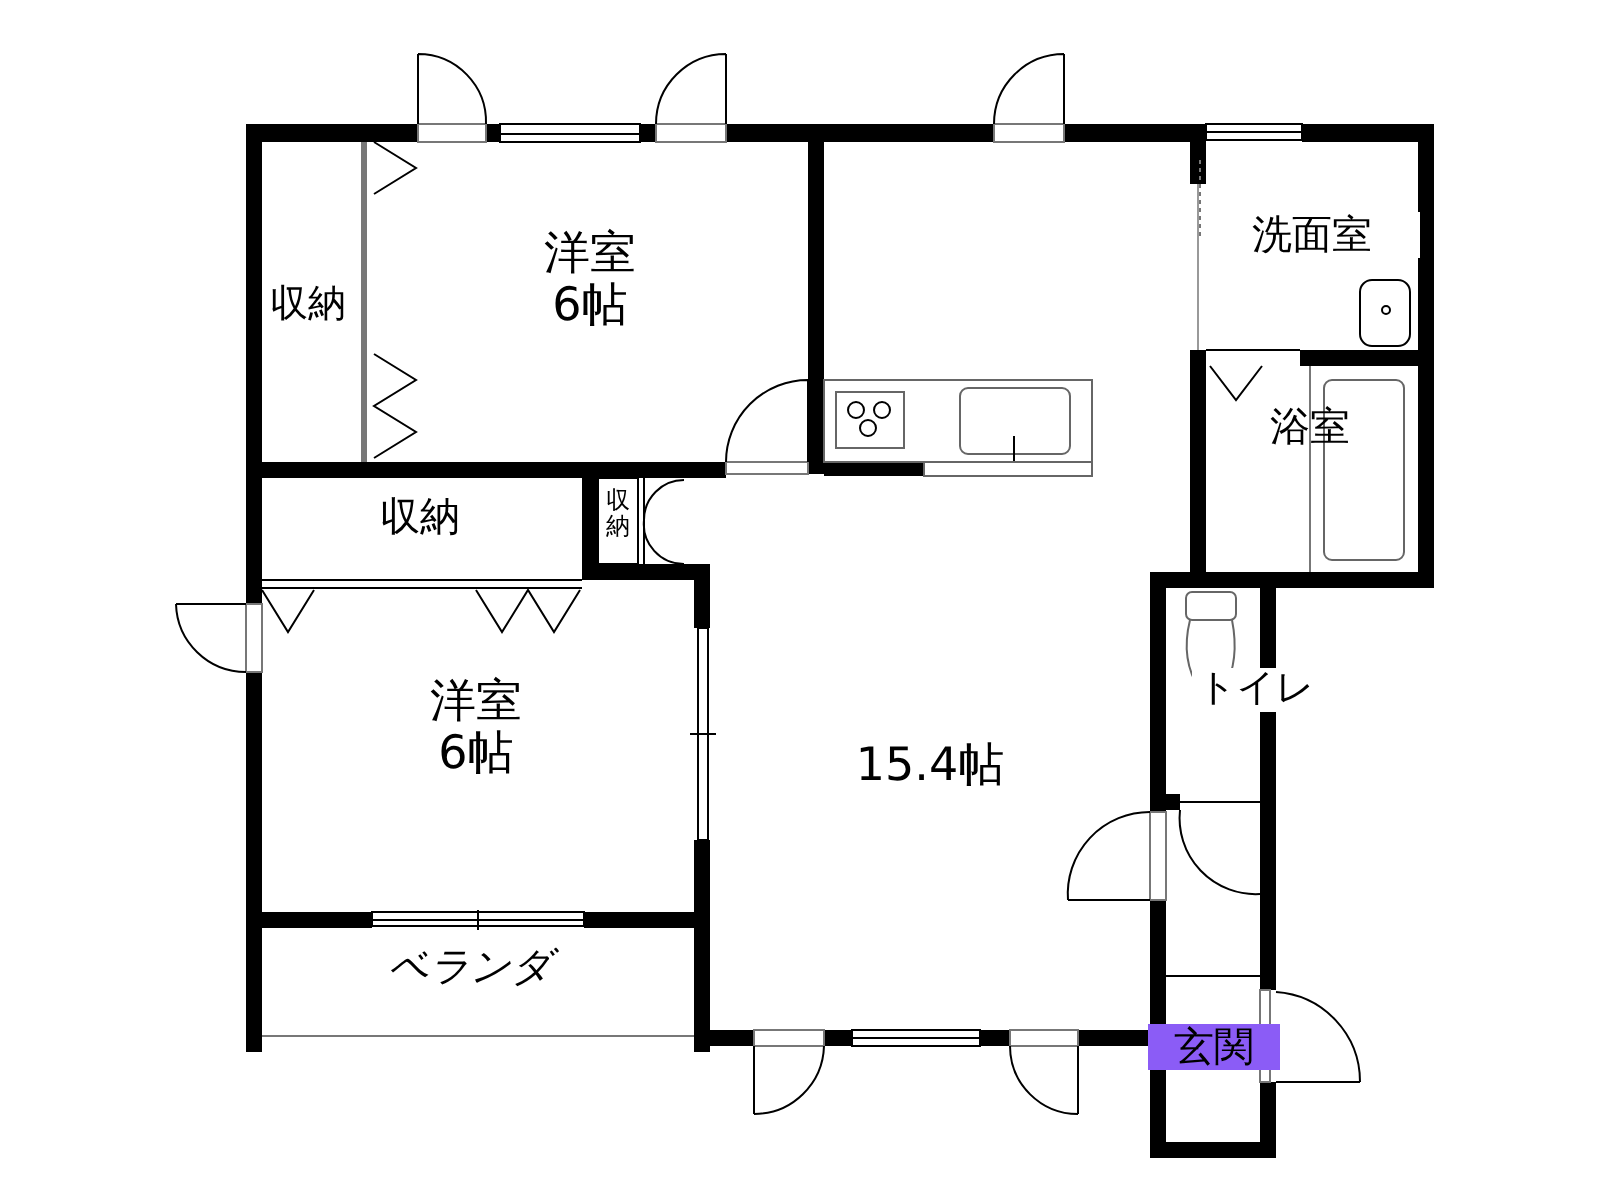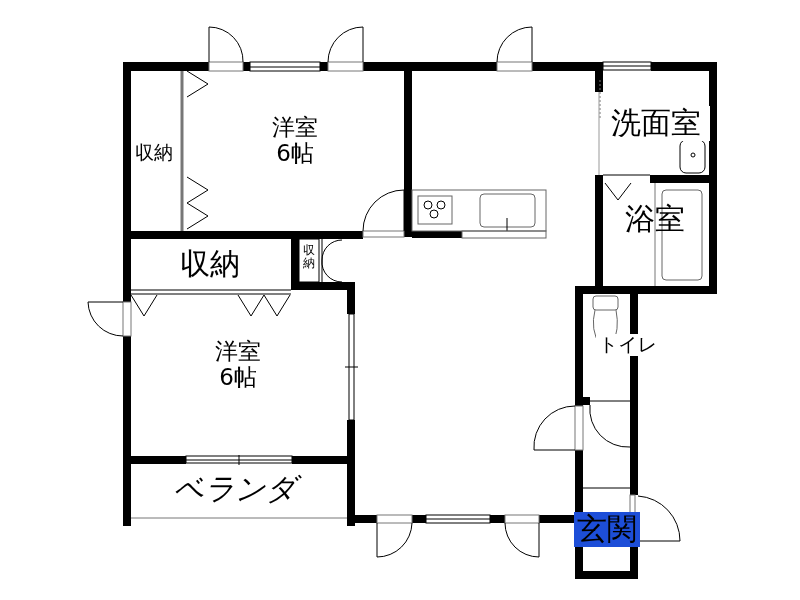--- a/index.html
+++ b/index.html
@@ -1,20 +1,20 @@
 <!DOCTYPE html>
 <html><head>
 <meta charset="utf-8">
 <style>
   html,body{margin:0;padding:0;background:#ffffff;}
   body{width:800px;height:600px;position:relative;overflow:hidden;font-family:"DejaVu Sans","Liberation Sans",sans-serif;}
   svg{position:absolute;left:0;top:0;}
   .lbl{position:absolute;color:#000;text-align:center;white-space:nowrap;line-height:1.15;background:transparent;}
   .big{font-size:23px;}
-  .mid{font-size:30px;text-align:center;}
+  .mid{font-size:20px;text-align:center;}
   .sm{font-size:19px;}
   .xs{font-size:12px;line-height:1.05;}
 </style>
 </head>
 <body>
 
 <svg width="800" height="600" viewBox="0 0 800 600">
 
   <g fill="#000">
 
@@ -140,21 +140,22 @@
 
 <div class="lbl big" style="left:245px;top:114px;width:100px;">
   <div>洋室</div>
   <div>6帖</div>
 </div>
 <div class="lbl big" style="left:188px;top:338px;width:100px;">
   <div>洋室</div>
   <div>6帖</div>
 </div>
 <div class="lbl big" style="left:405px;top:370px;width:120px;">
+  <div>15.4帖</div>
 </div>
 <div class="lbl sm" style="left:126px;top:142px;width:56px;">収納</div>
 <div class="lbl mid" style="left:160px;top:247px;width:100px;">収納</div>
 <div class="lbl xs" style="left:299px;top:244px;width:20px;white-space:normal;word-break:break-all;">収納</div>
 <div class="lbl mid" style="left:602px;top:106px;width:108px;background:#fff;">洗面室</div>
 <div class="lbl mid" style="left:617px;top:202px;width:76px;">浴室</div>
 <div class="lbl sm" style="left:572px;top:334px;width:64px;background:#fff;margin-left:24px;">トイレ</div>
-<div class="lbl mid" style="left:574px;top:512px;width:66px;background:#1d4ed8;">玄関</div>
+<div class="lbl mid" style="left:574px;top:512px;width:66px;background:#8b5cf6;">玄関</div>
 <div class="lbl mid" style="left:160px;top:472px;width:150px;font-style:italic;">ベランダ</div>
 
 </body></html>

